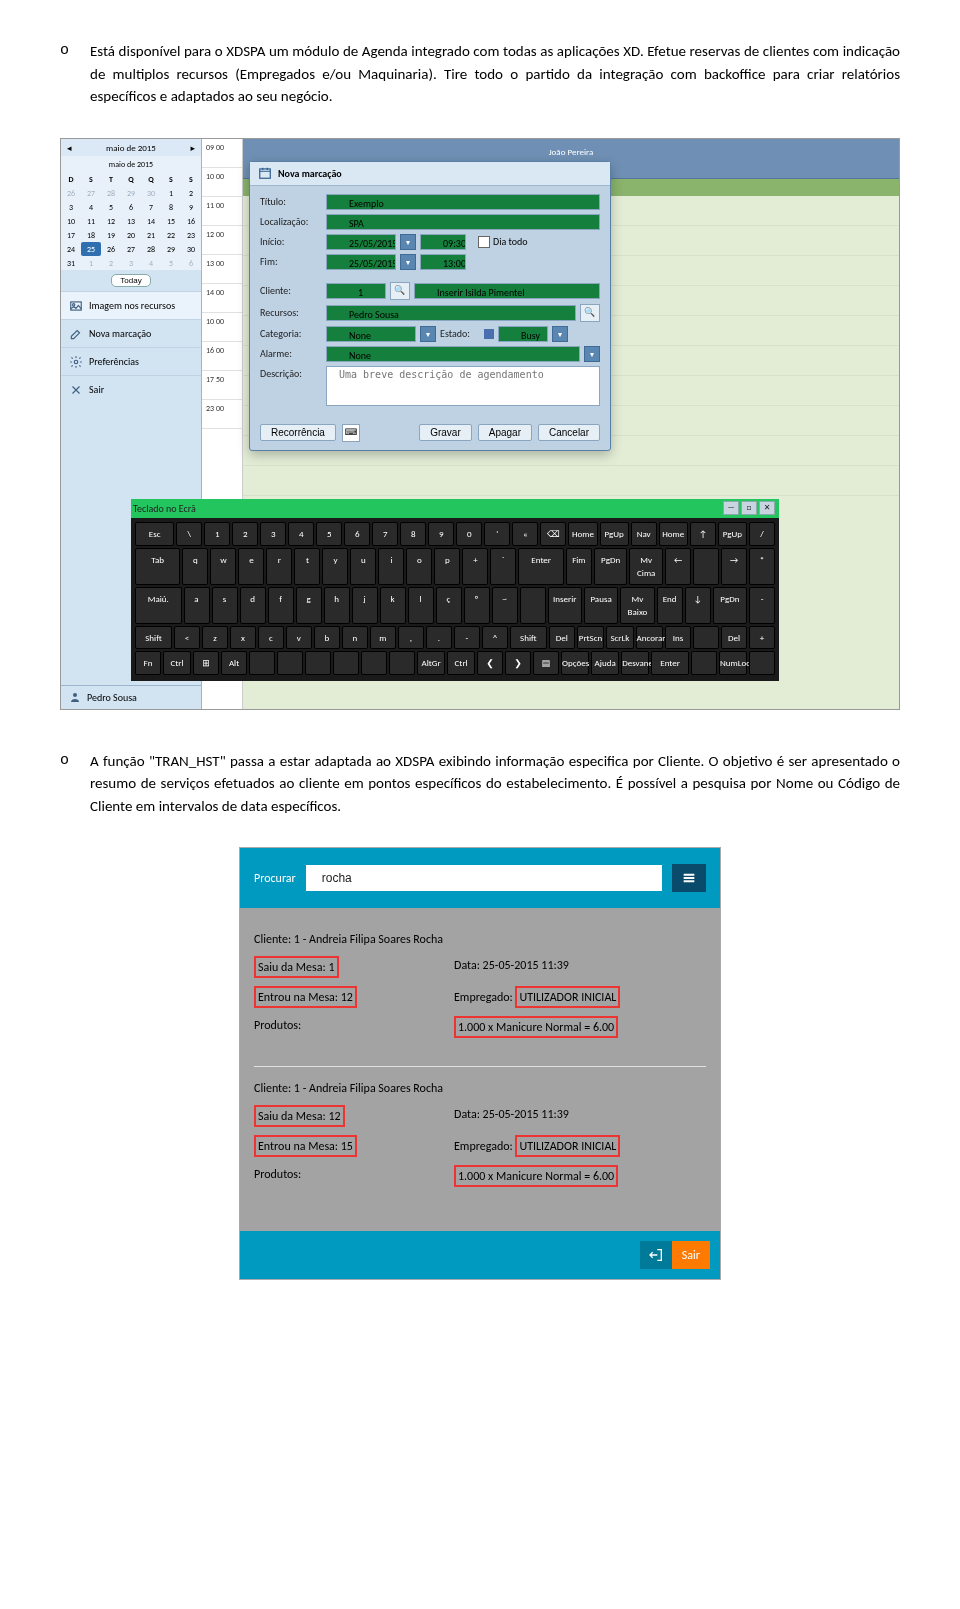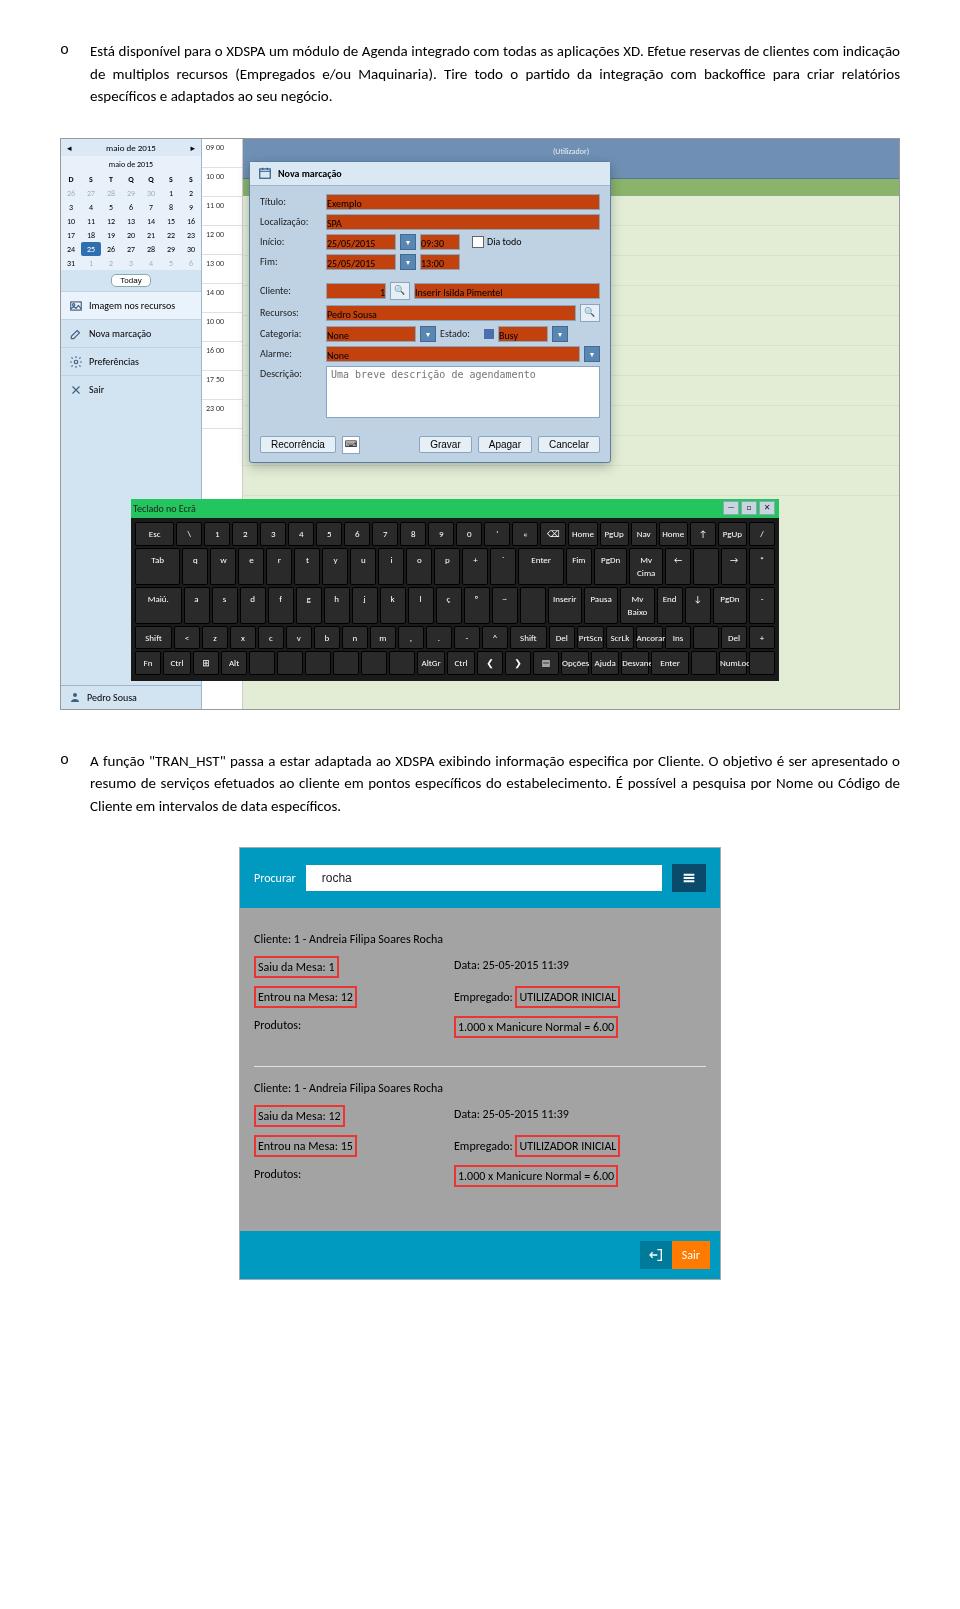--- a/index.html
+++ b/index.html
@@ -160,23 +160,23 @@
     margin-bottom:4px;
     gap:4px;
   }
   .drow label {
     width:62px;
     flex-shrink:0;
     color:#222;
   }
   .drow .fld {
     flex:1;
-    background:#c2410c;
+    background:#15803d;
     border:1px solid #8aa5bf;
-    padding:1px 0;
+    padding:1px 22px;
     height:16px;
     box-sizing:border-box;
     font-size:10px;
     overflow:hidden;
   }
   .drow .dd {
     width:16px;
     height:16px;
     background:#5a86b2;
     border:1px solid #3f6b96;
@@ -191,26 +191,26 @@
     background:#e6eef6;
     border:1px solid #8aa5bf;
     font-size:9px;
     text-align:center;
     line-height:14px;
   }
   .chk { display:inline-flex; align-items:center; gap:3px; margin-left:8px; }
   .chk .box { width:10px; height:10px; border:1px solid #666; background:#fff; }
   .desc-area {
     width:100%;
-    height:52px;
+    height:40px;
     background:#fff;
     border:1px solid #8aa5bf;
     resize:none;
     font-size:10px;
-    padding:2px 4px;
+    padding:2px 12px;
     box-sizing:border-box;
     color:#777;
   }
   .dlg-footer {
     display:flex;
     gap:6px;
     padding:6px 10px 8px;
     align-items:center;
   }
   .dlg-footer .spacer{flex:1;}
@@ -461,20 +461,21 @@
       <div class="time-slot">13 00</div>
       <div class="time-slot">14 00</div>
       <div class="time-slot">10 00</div>
       <div class="time-slot">16 00</div>
       <div class="time-slot">17 50</div>
       <div class="time-slot">23 00</div>
     </div>
 
   <div class="cal-body">
     <div class="resource-head">
+      <div>João Pereira</div>
       <div style="font-size:8px;opacity:.85;">(Utilizador)</div>
     </div>
     <div class="day-strip">segunda-feira, maio 25</div>
     <div class="slots" id="day-slots">
         <div class="slot-row"></div>
         <div class="slot-row"></div>
         <div class="slot-row"></div>
         <div class="slot-row"></div>
         <div class="slot-row"></div>
         <div class="slot-row"></div>

